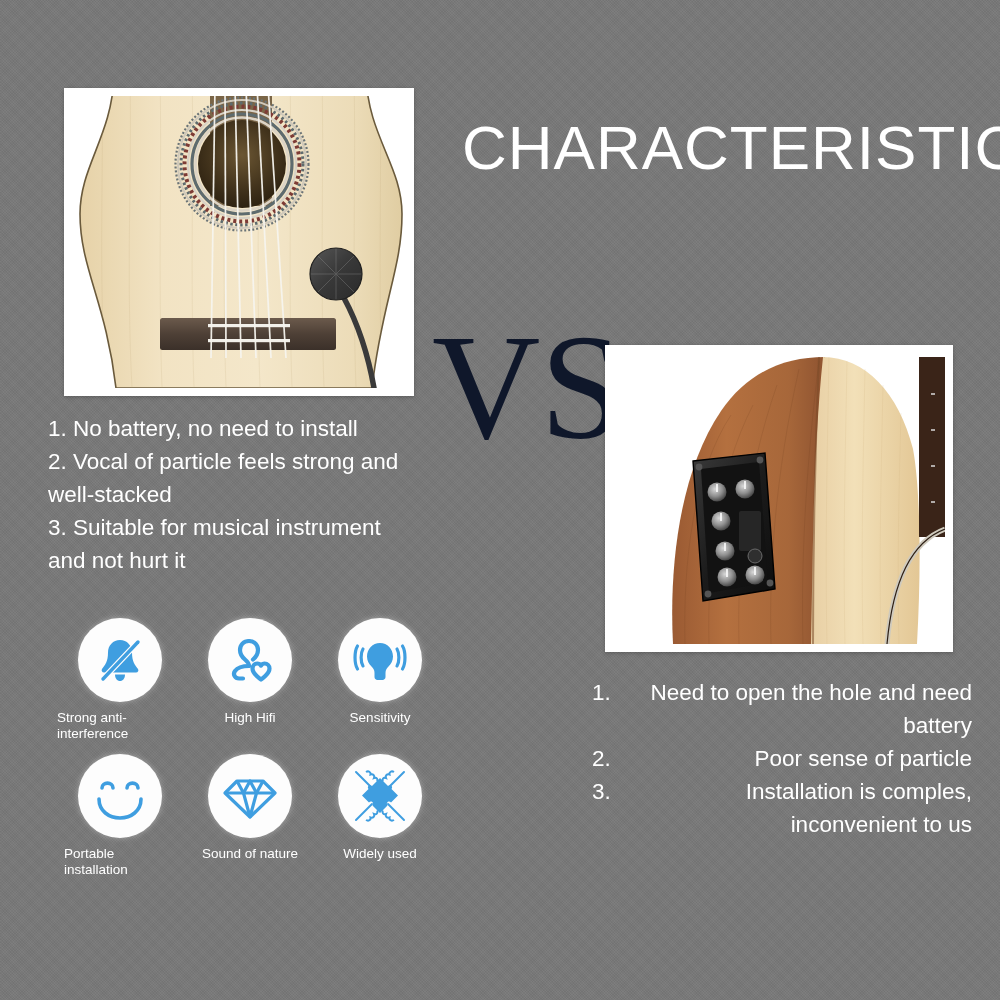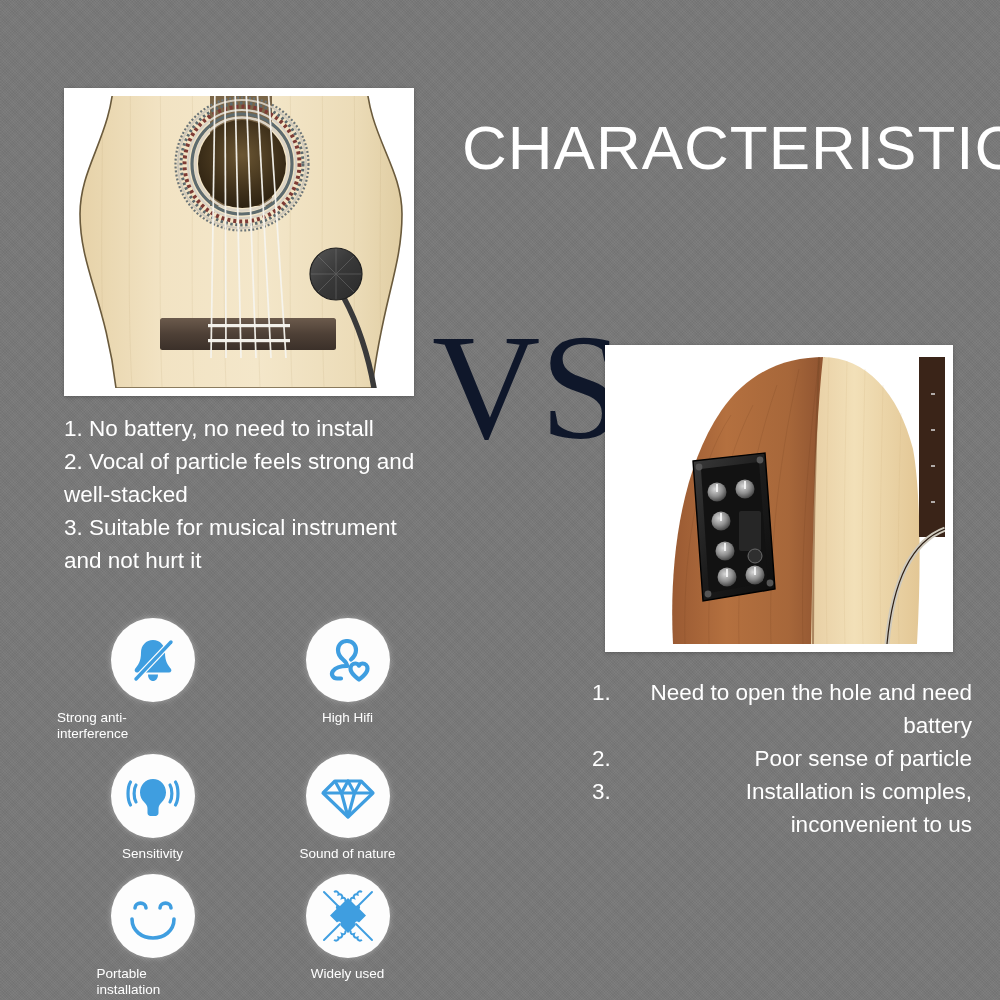--- a/index.html
+++ b/index.html
@@ -49,33 +49,33 @@
 
   
   .guitar-body {
     position:absolute; left:0; top:0; width:100%; height:100%;
   }
 
   
 
   
   .bullets { position:absolute; color:#ffffff; font-size:22.5px; line-height:33px; }
-  #bullets-left  { left:64px;  top:412px; width:370px; }
+  #bullets-left  { left:48px;  top:412px; width:370px; }
   #bullets-right { left:592px; top:676px; width:380px; }
   .bullets .item { display:flex; }
   .bullets .num  { flex:0 0 auto; padding-right:7px; }
   .bullets .txt  { flex:1 1 auto;text-align:right; }
   #bullets-left .item { display:block; }
 
   
   #features {
     position:absolute; left:55px; top:618px;
     width:390px;
     display:grid;
-    grid-template-columns:repeat(2, 1fr);
+    grid-template-columns:repeat(3, 1fr);
     row-gap:12px;
   }
   .feature { display:flex; flex-direction:column; align-items:center; }
   .feature .circle {
     width:84px; height:84px; border-radius:50%;
     background:#fdfdfd;
     display:flex; align-items:center; justify-content:center;
     box-shadow:0 0 6px rgba(255,255,255,.35);
   }
   .feature .caption {
@@ -344,40 +344,40 @@
           <path d="M44,16 C46.5,20 46.5,29 44,33"></path>
           <path d="M49.5,13 C52.8,18.5 52.8,30.5 49.5,36"></path>
         </g>
       </svg>
     </div>
     <div class="caption">Sensitivity</div>
   </div>
 
   <div class="feature">
     <div class="circle">
+      <svg width="58" height="58" viewBox="0 0 58 58" fill="none" stroke="#3f9ee0" stroke-width="3.6" stroke-linecap="round">
+        <path d="M11,21 C11,14.5 22,14.5 22,21"></path>
+        <path d="M36,21 C36,14.5 47,14.5 47,21"></path>
+        <path d="M8,32 C8,44 18,51 29,51 C40,51 50,44 50,32"></path>
+      </svg>
+    </div>
+    <div class="caption">Portable installation</div>
+  </div>
+
+  <div class="feature">
+    <div class="circle">
       <svg width="56" height="56" viewBox="0 0 56 56" fill="none" stroke="#3f9ee0" stroke-width="3.2" stroke-linejoin="round">
         <path d="M15,13 L41,13 L53,25 L28,49 L3,25 Z"></path>
         <path d="M3,25 L53,25"></path>
         <path d="M15,13 L21.5,25 L28,49"></path>
         <path d="M41,13 L34.5,25 L28,49"></path>
         <path d="M21.5,25 L28,13 L34.5,25"></path>
       </svg>
     </div>
     <div class="caption">Sound of nature</div>
-  </div>
-
-  <div class="feature">
-    <div class="circle">
-      <svg width="58" height="58" viewBox="0 0 58 58" fill="none" stroke="#3f9ee0" stroke-width="3.6" stroke-linecap="round">
-        <path d="M11,21 C11,14.5 22,14.5 22,21"></path>
-        <path d="M36,21 C36,14.5 47,14.5 47,21"></path>
-        <path d="M8,32 C8,44 18,51 29,51 C40,51 50,44 50,32"></path>
-      </svg>
-    </div>
-    <div class="caption">Portable installation</div>
   </div>
 
   <div class="feature">
     <div class="circle">
       <svg width="60" height="60" viewBox="0 0 60 60">
         <g stroke="#3f9ee0" stroke-width="2" fill="none" stroke-linecap="round">
           <line x1="6" y1="6" x2="22" y2="22"></line>
           <line x1="54" y1="6" x2="38" y2="22"></line>
           <line x1="6" y1="54" x2="22" y2="38"></line>
           <line x1="54" y1="54" x2="38" y2="38"></line>

